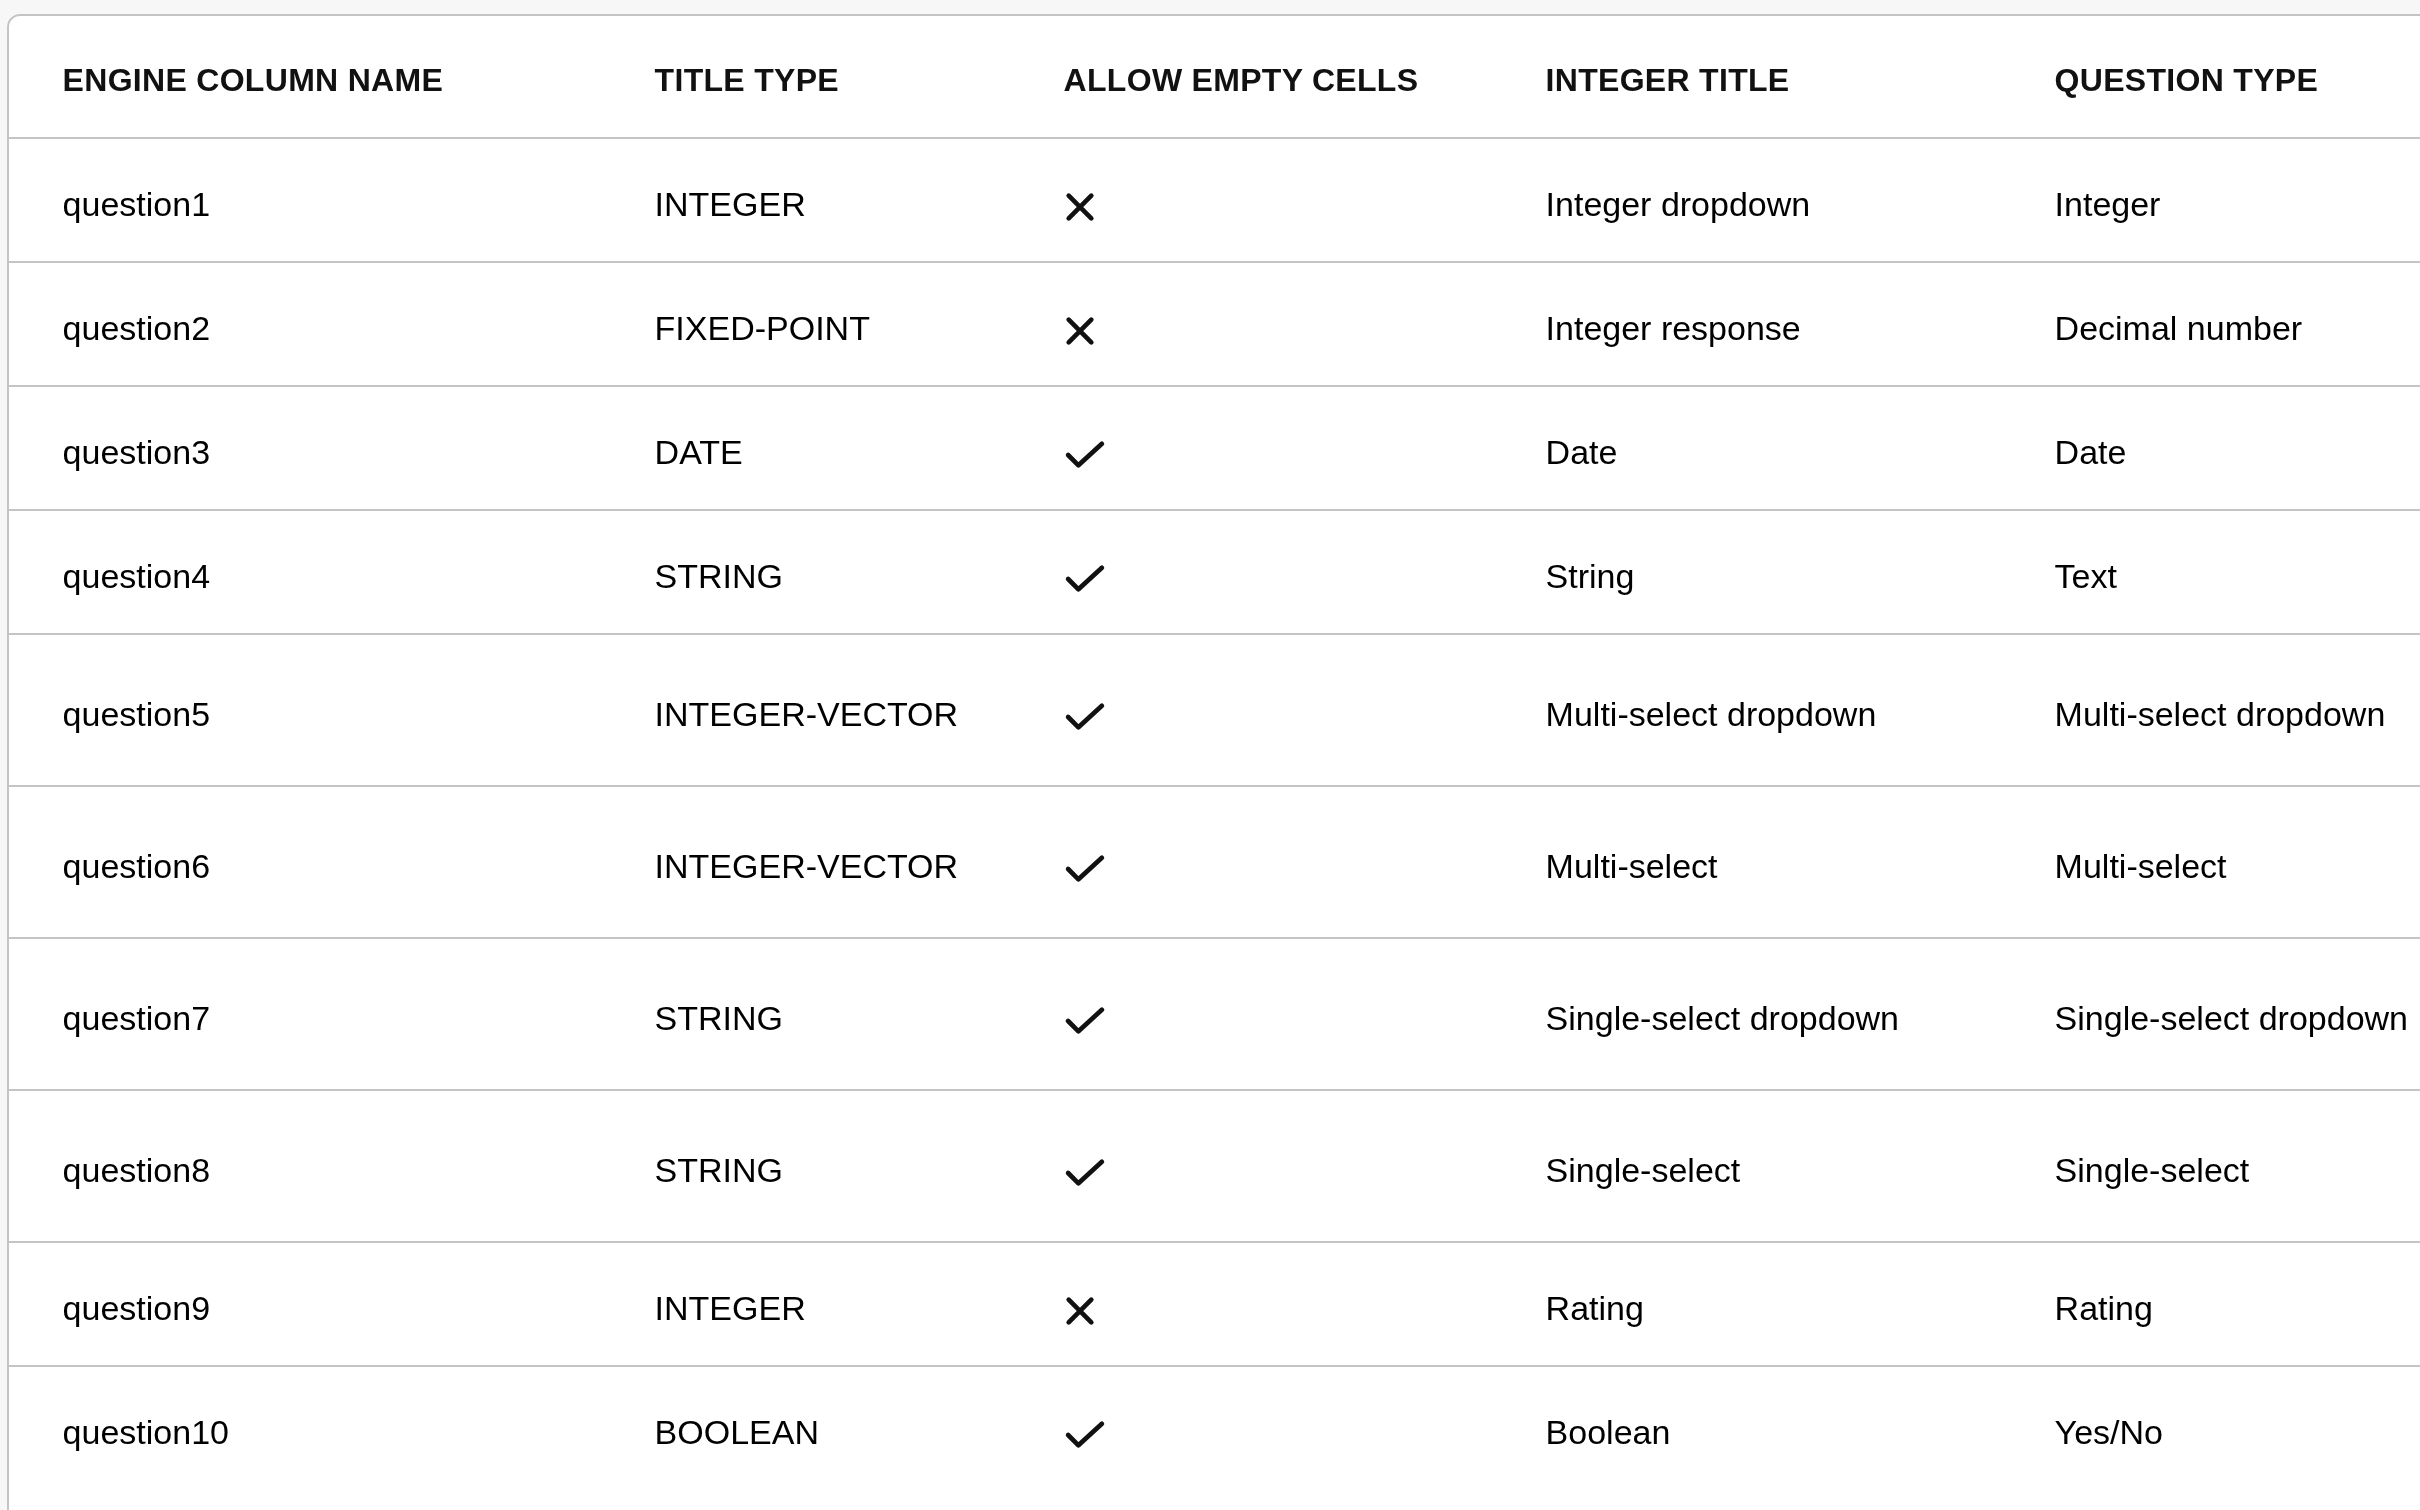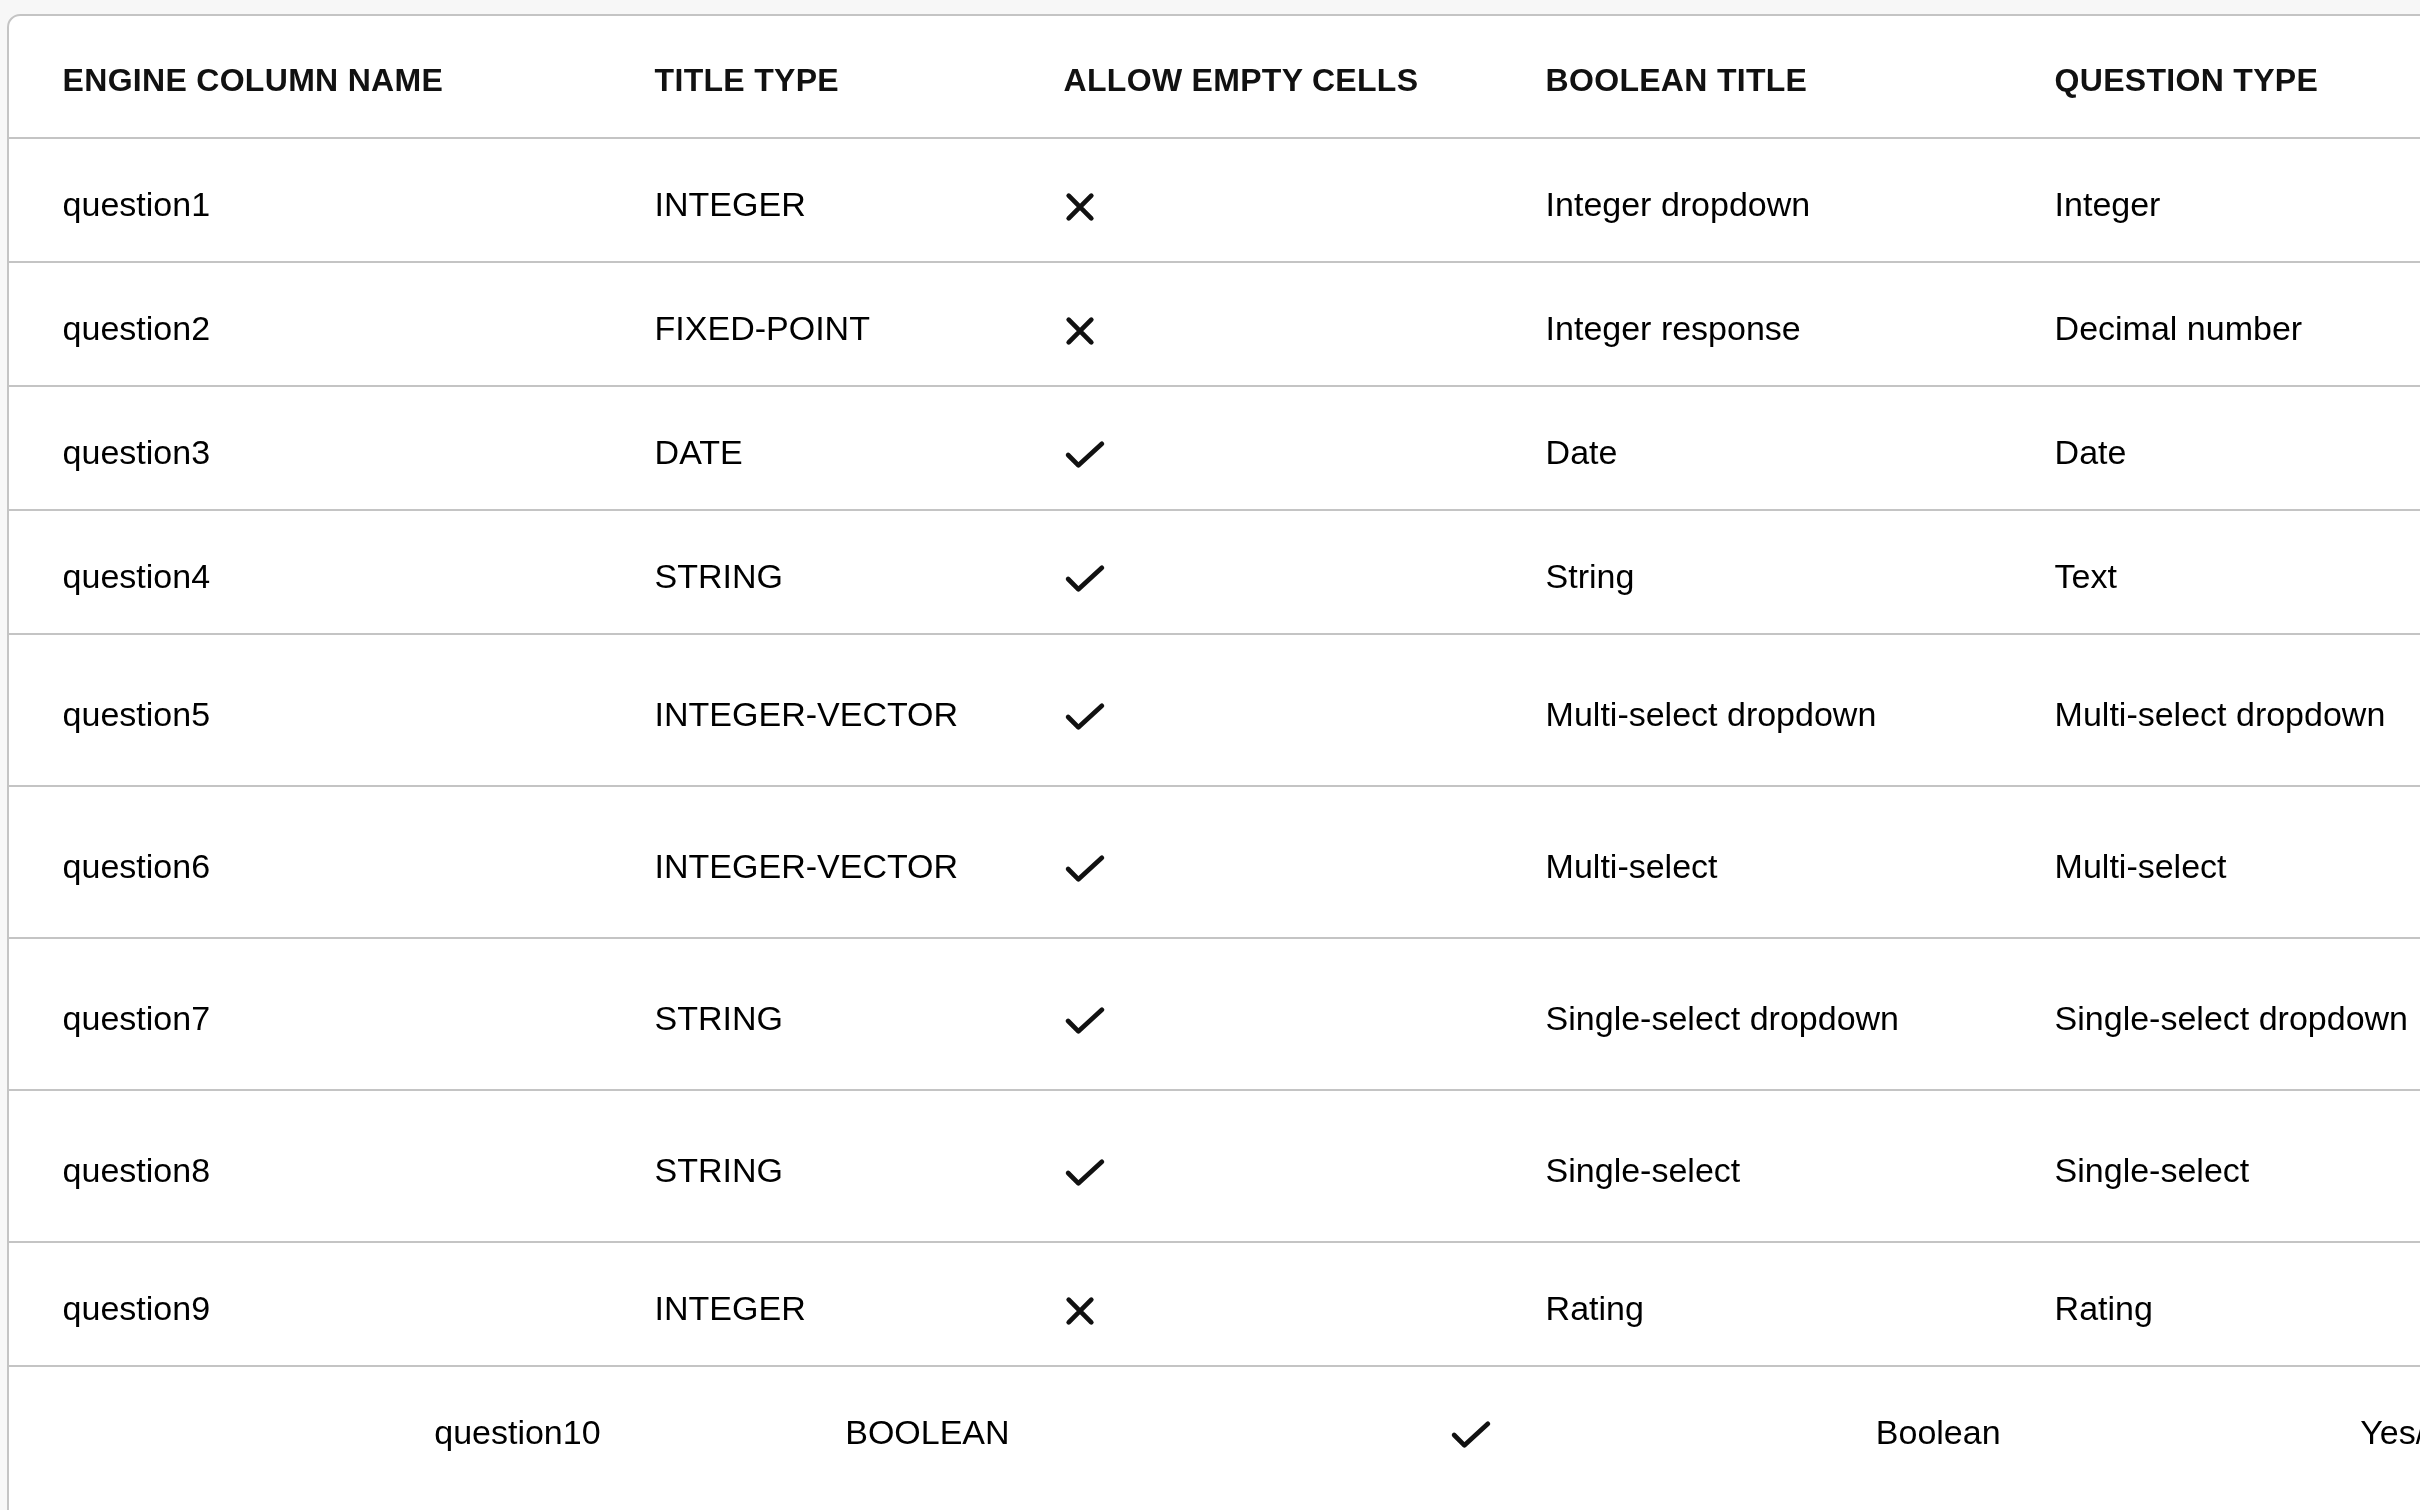--- a/index.html
+++ b/index.html
@@ -50,21 +50,21 @@
     border-bottom: 2.8px solid #c4c4c4;
   }
   td {
     font-size: 34px;
     font-weight: normal;
     color: #000000;
     border-bottom: 2.8px solid #c4c4c4;
   }
   tr.short { height: 124px; }
   tr.tall { height: 152px; }
-  tr.last td { border-bottom: none; text-align: right; }
+  tr.last td { border-bottom: none; }
   .icon {
     display: inline-block;
     vertical-align: middle;
     line-height: 0;
   }
   .icon svg { display: block; }
 </style>
 </head>
 <body>
 
@@ -75,21 +75,21 @@
         <col class="c2">
         <col class="c3">
         <col class="c4">
         <col class="c5">
     </colgroup>
     <thead>
       <tr>
         <th>ENGINE COLUMN NAME</th>
         <th>TITLE TYPE</th>
         <th>ALLOW EMPTY CELLS</th>
-        <th>BOOLEAN TITLE</th>
+        <th>INTEGER TITLE</th>
         <th>QUESTION TYPE</th>
       </tr>
     </thead>
     <tbody id="tbody">
   <tr class="short">
     <td>question1</td>
     <td>INTEGER</td>
     <td><span class="icon" style="margin-left: 0px;"><svg width="32" height="32" viewBox="0 0 34 34">
                 <path d="M5 5 L29 29 M29 5 L5 29" stroke="#111111" stroke-width="5" stroke-linecap="round" fill="none"></path>
               </svg></span></td>

